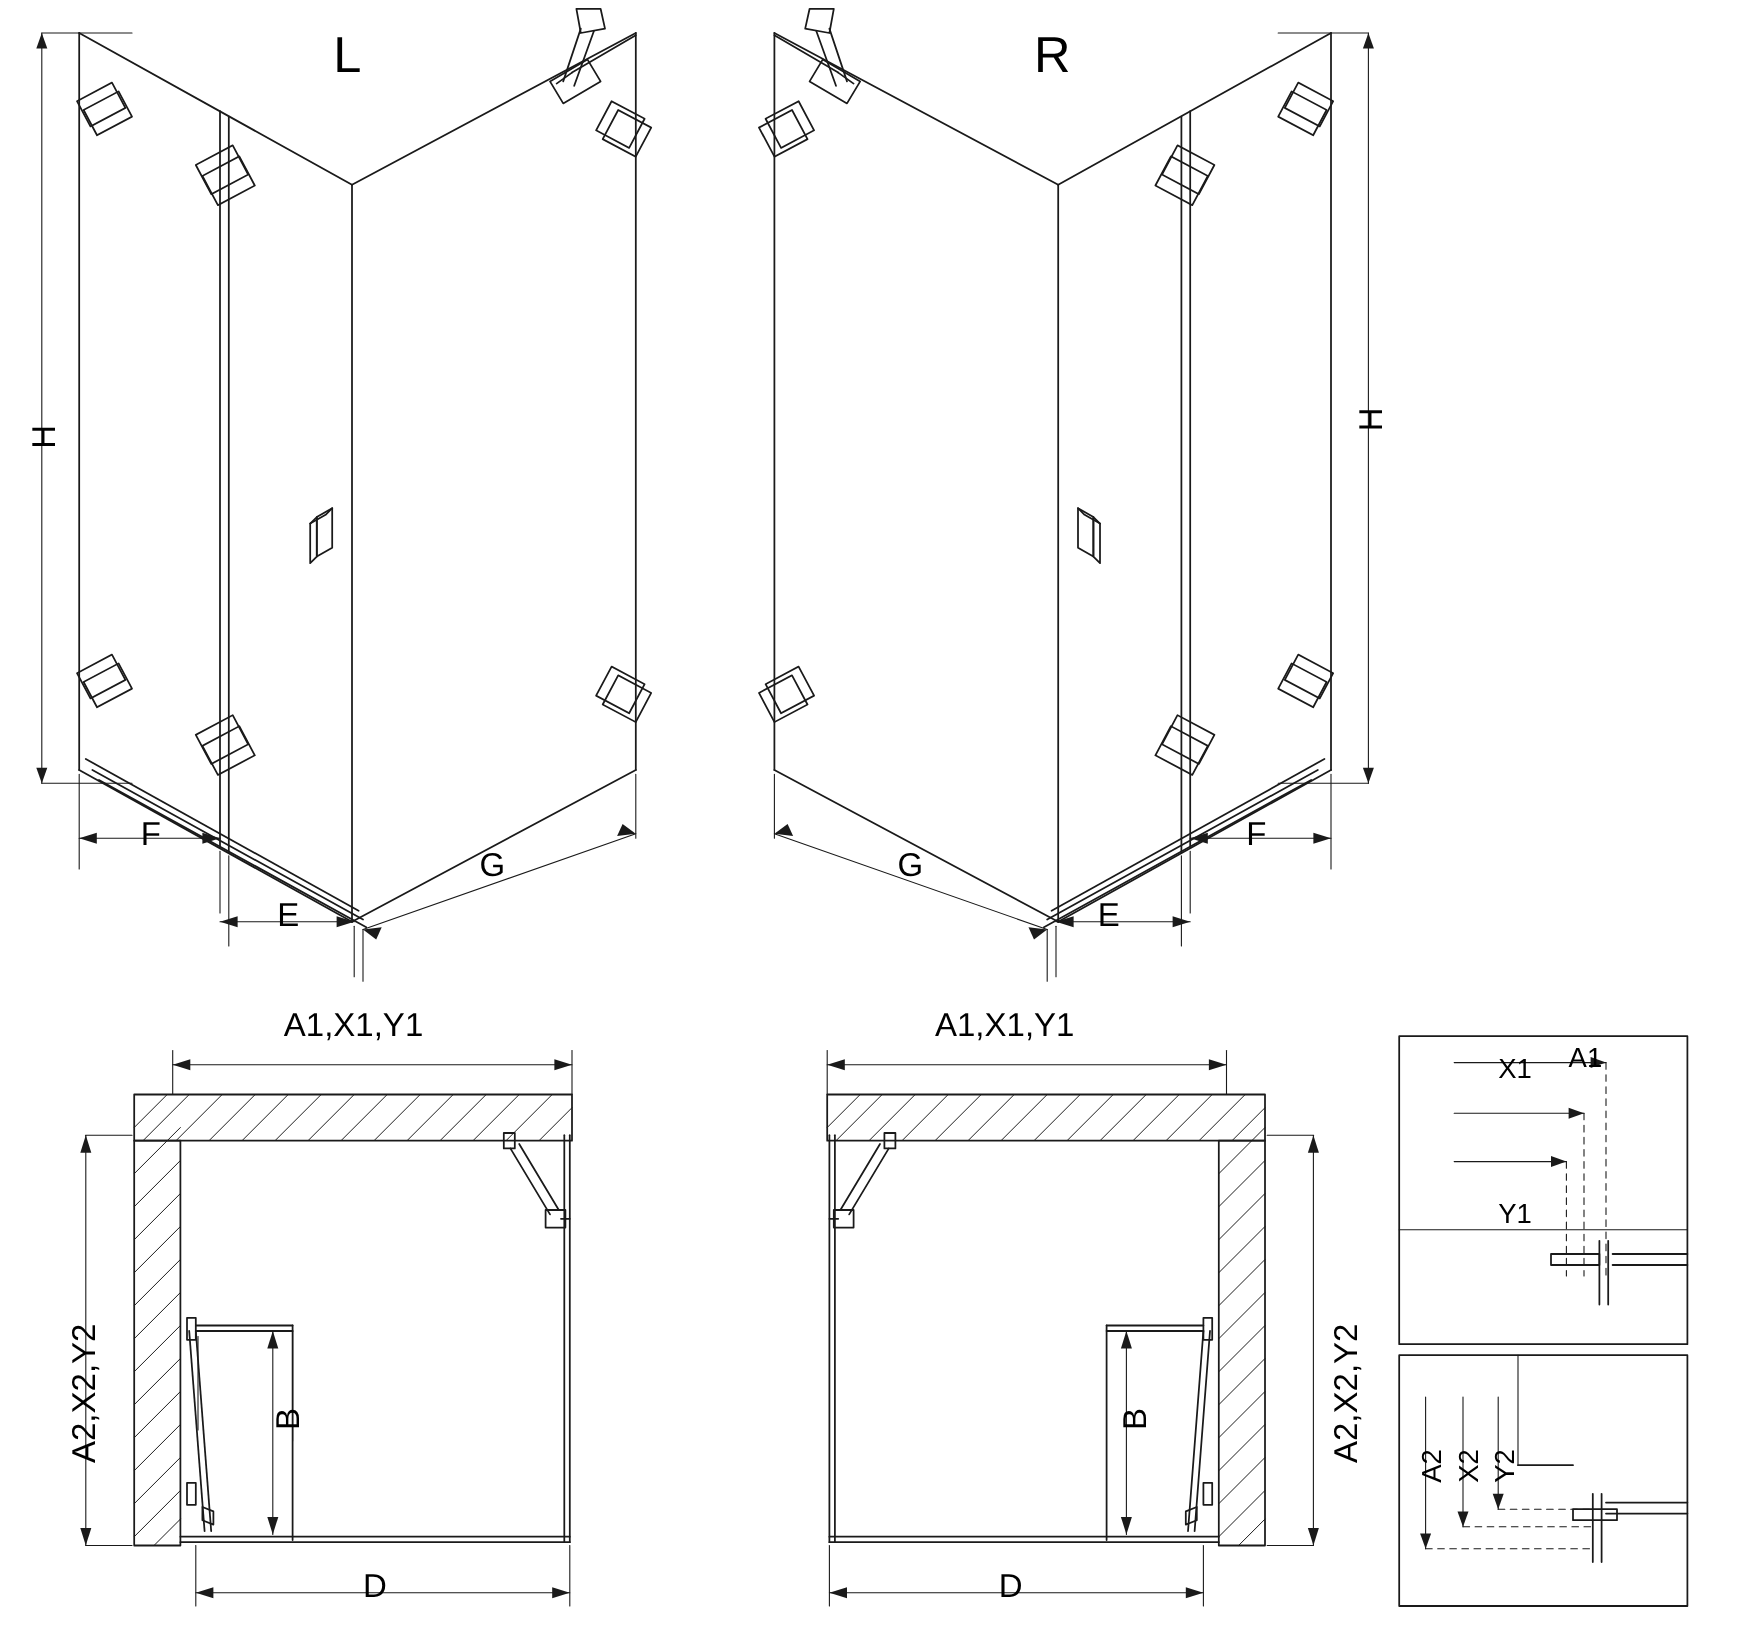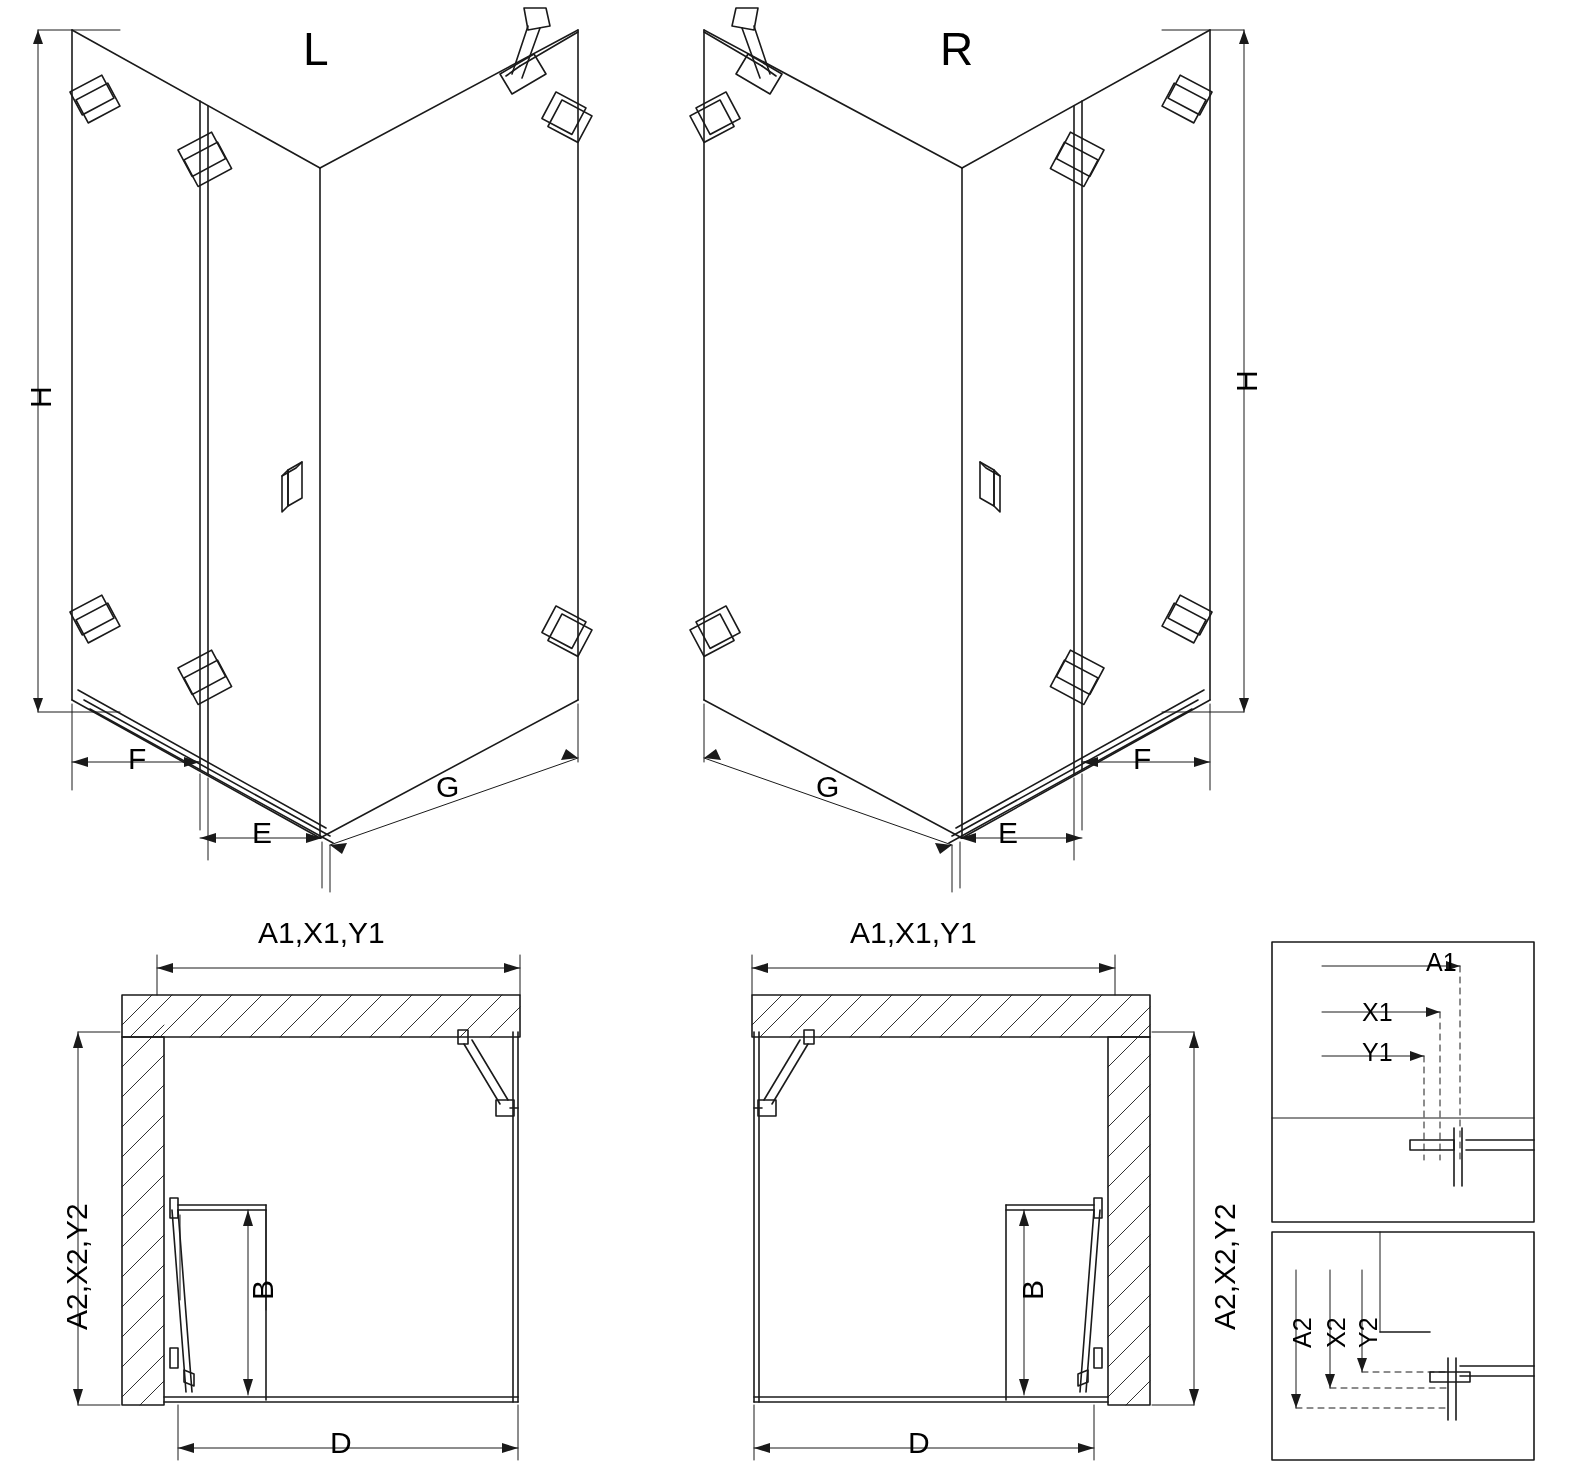--- a/index.html
+++ b/index.html
@@ -398,20 +398,20 @@
   <div class="lbl dim rot90" style="left:62px; top:1330px;">A2,X2,Y2</div>
   <div class="lbl dim rot90" style="left:1210px; top:1330px;">A2,X2,Y2</div>
 
   <div class="lbl dim rot90" style="left:248px; top:1300px;">B</div>
   <div class="lbl dim rot90" style="left:1018px; top:1300px;">B</div>
 
   <div class="lbl dim" style="left:330px; top:1428px;">D</div>
   <div class="lbl dim" style="left:908px; top:1428px;">D</div>
 
   <div class="lbl dim-sm" style="left:1426px; top:950px;">A1</div>
-  <div class="lbl dim-sm" style="left:1362px; top:1000px;">X1</div>
-  <div class="lbl dim-sm" style="left:1362px; top:1040px;">Y1</div>
+  <div class="lbl dim-sm" style="left:1362px; top:960px;">X1</div>
+  <div class="lbl dim-sm" style="left:1362px; top:1092px;">Y1</div>
 
   <div class="lbl dim-sm rot90" style="left:1290px; top:1348px;">A2</div>
   <div class="lbl dim-sm rot90" style="left:1324px; top:1348px;">X2</div>
   <div class="lbl dim-sm rot90" style="left:1356px; top:1348px;">Y2</div>
 
 </div>
 
 </body></html>

